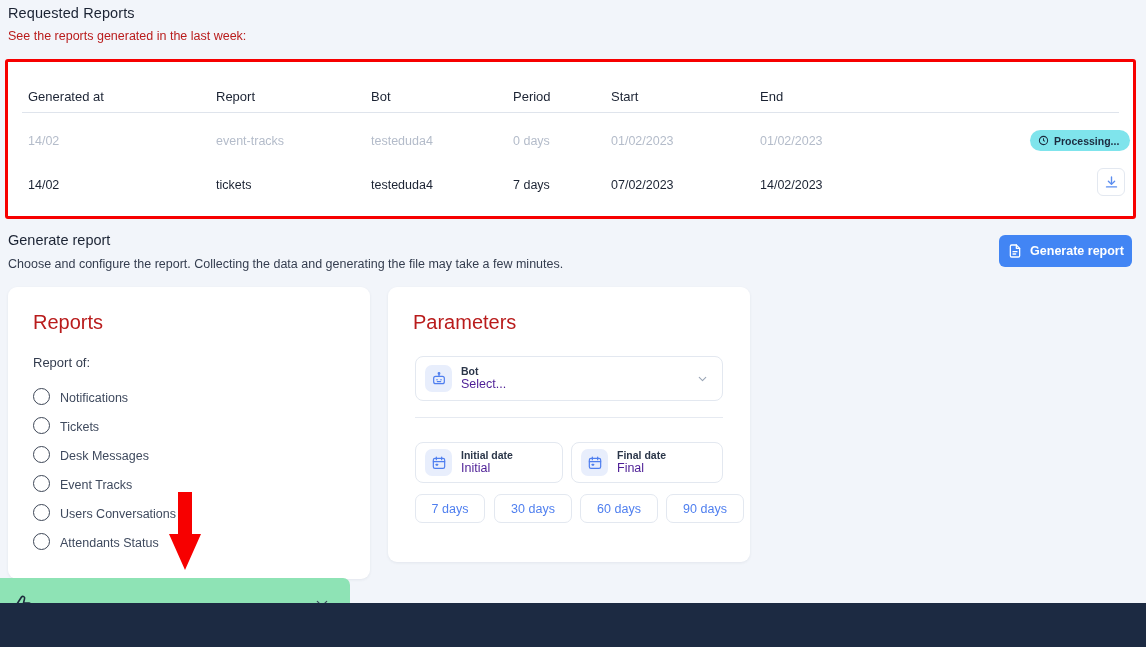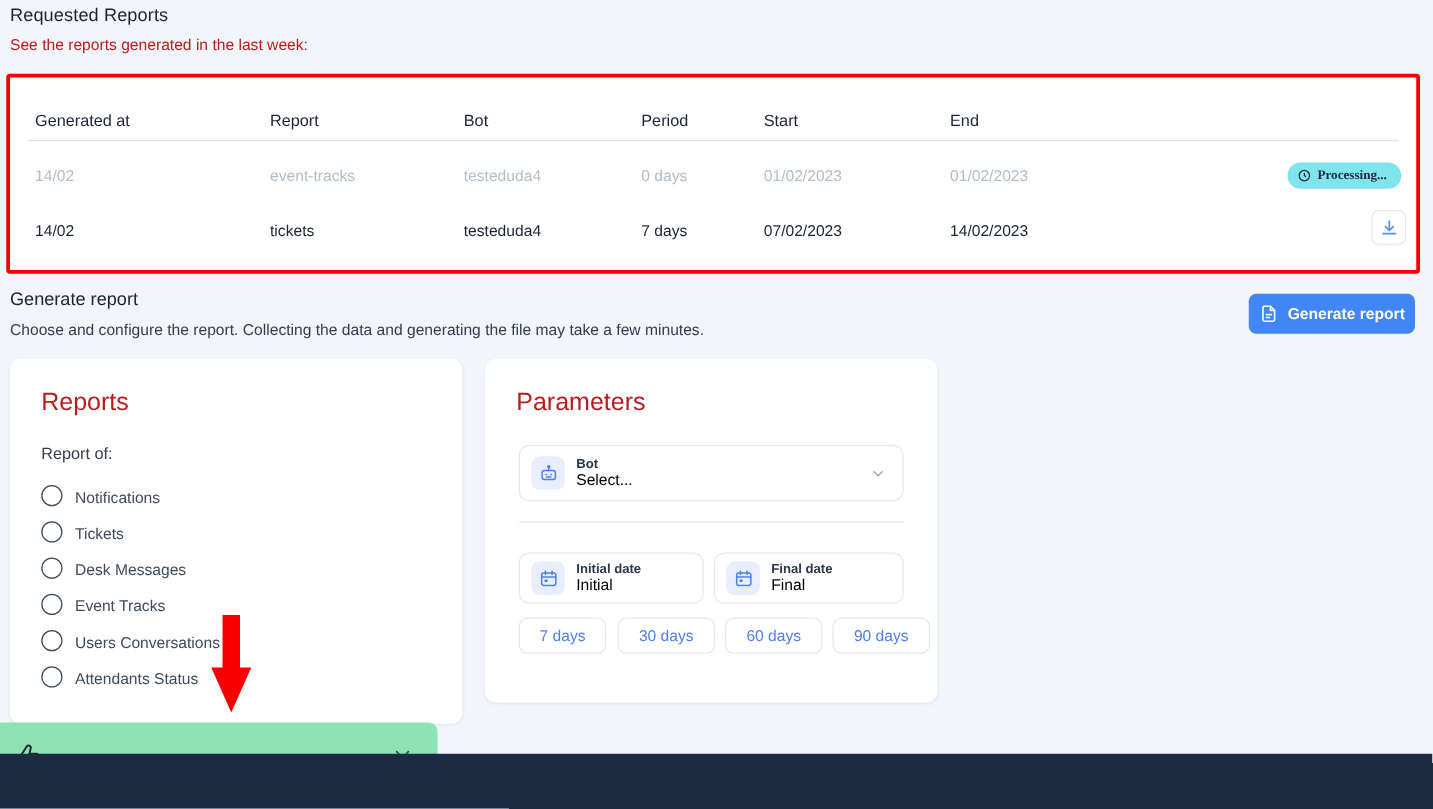--- a/index.html
+++ b/index.html
@@ -44,21 +44,21 @@
   .tr.r2 { top: 104px; }
   .td { position: absolute; top: 12px; font-size: 12.5px; white-space: nowrap; }
   .tr.r1 .td { color: #b4bcca; }
   .tr.r2 .td { color: #1b2333; }
 
   .status-pill {
     position: absolute; left: 1022px; top: 8px;
     height: 21px; padding: 0 11px 0 8px;
     background: #7fe4ec; border-radius: 11px;
     display: flex; align-items: center; gap: 5px;
-    font-size: 10.5px; font-weight: bold; color: #1b2b3f; font-family: Liberation Serif, serif;
+    font-size: 10.5px; font-weight: bold; color: #1b2b3f;
   }
   .status-pill svg { display: block; }
 
   .dl-btn {
     position: absolute; left: 1089px; top: 2px;
     width: 28px; height: 28px;
     border: 1px solid #e3e8f0; border-radius: 6px;
     background: #fff;
     display: flex; align-items: center; justify-content: center;
   }
@@ -117,21 +117,21 @@
     display: flex; align-items: center;
   }
   #bot-field { left: 27px; top: 69px; width: 308px; height: 45px; }
   .icon-sq {
     width: 27px; height: 27px; margin-left: 9px;
     background: #e8eefc; border-radius: 7px;
     display: flex; align-items: center; justify-content: center; flex: none;
   }
   .field-texts { margin-left: 9px; line-height: 1.15; }
   .field-lab { font-size: 10.5px; font-weight: bold; color: #2b3649; }
-  .field-val { font-size: 12.5px; color: #000000; }
+  .field-val { font-size: 12.5px; color: #4c1d95; }
   .chev { position: absolute; right: 13px; top: 50%; transform: translateY(-50%); }
 
   .param-rule {
     position: absolute; left: 27px; width: 308px; top: 130px;
     height: 1px; background: #e6eaf1;
   }
   #date-initial { left: 27px; top: 155px; width: 148px; height: 41px; }
   #date-final   { left: 183px; top: 155px; width: 152px; height: 41px; }
 
   .day-btn {

